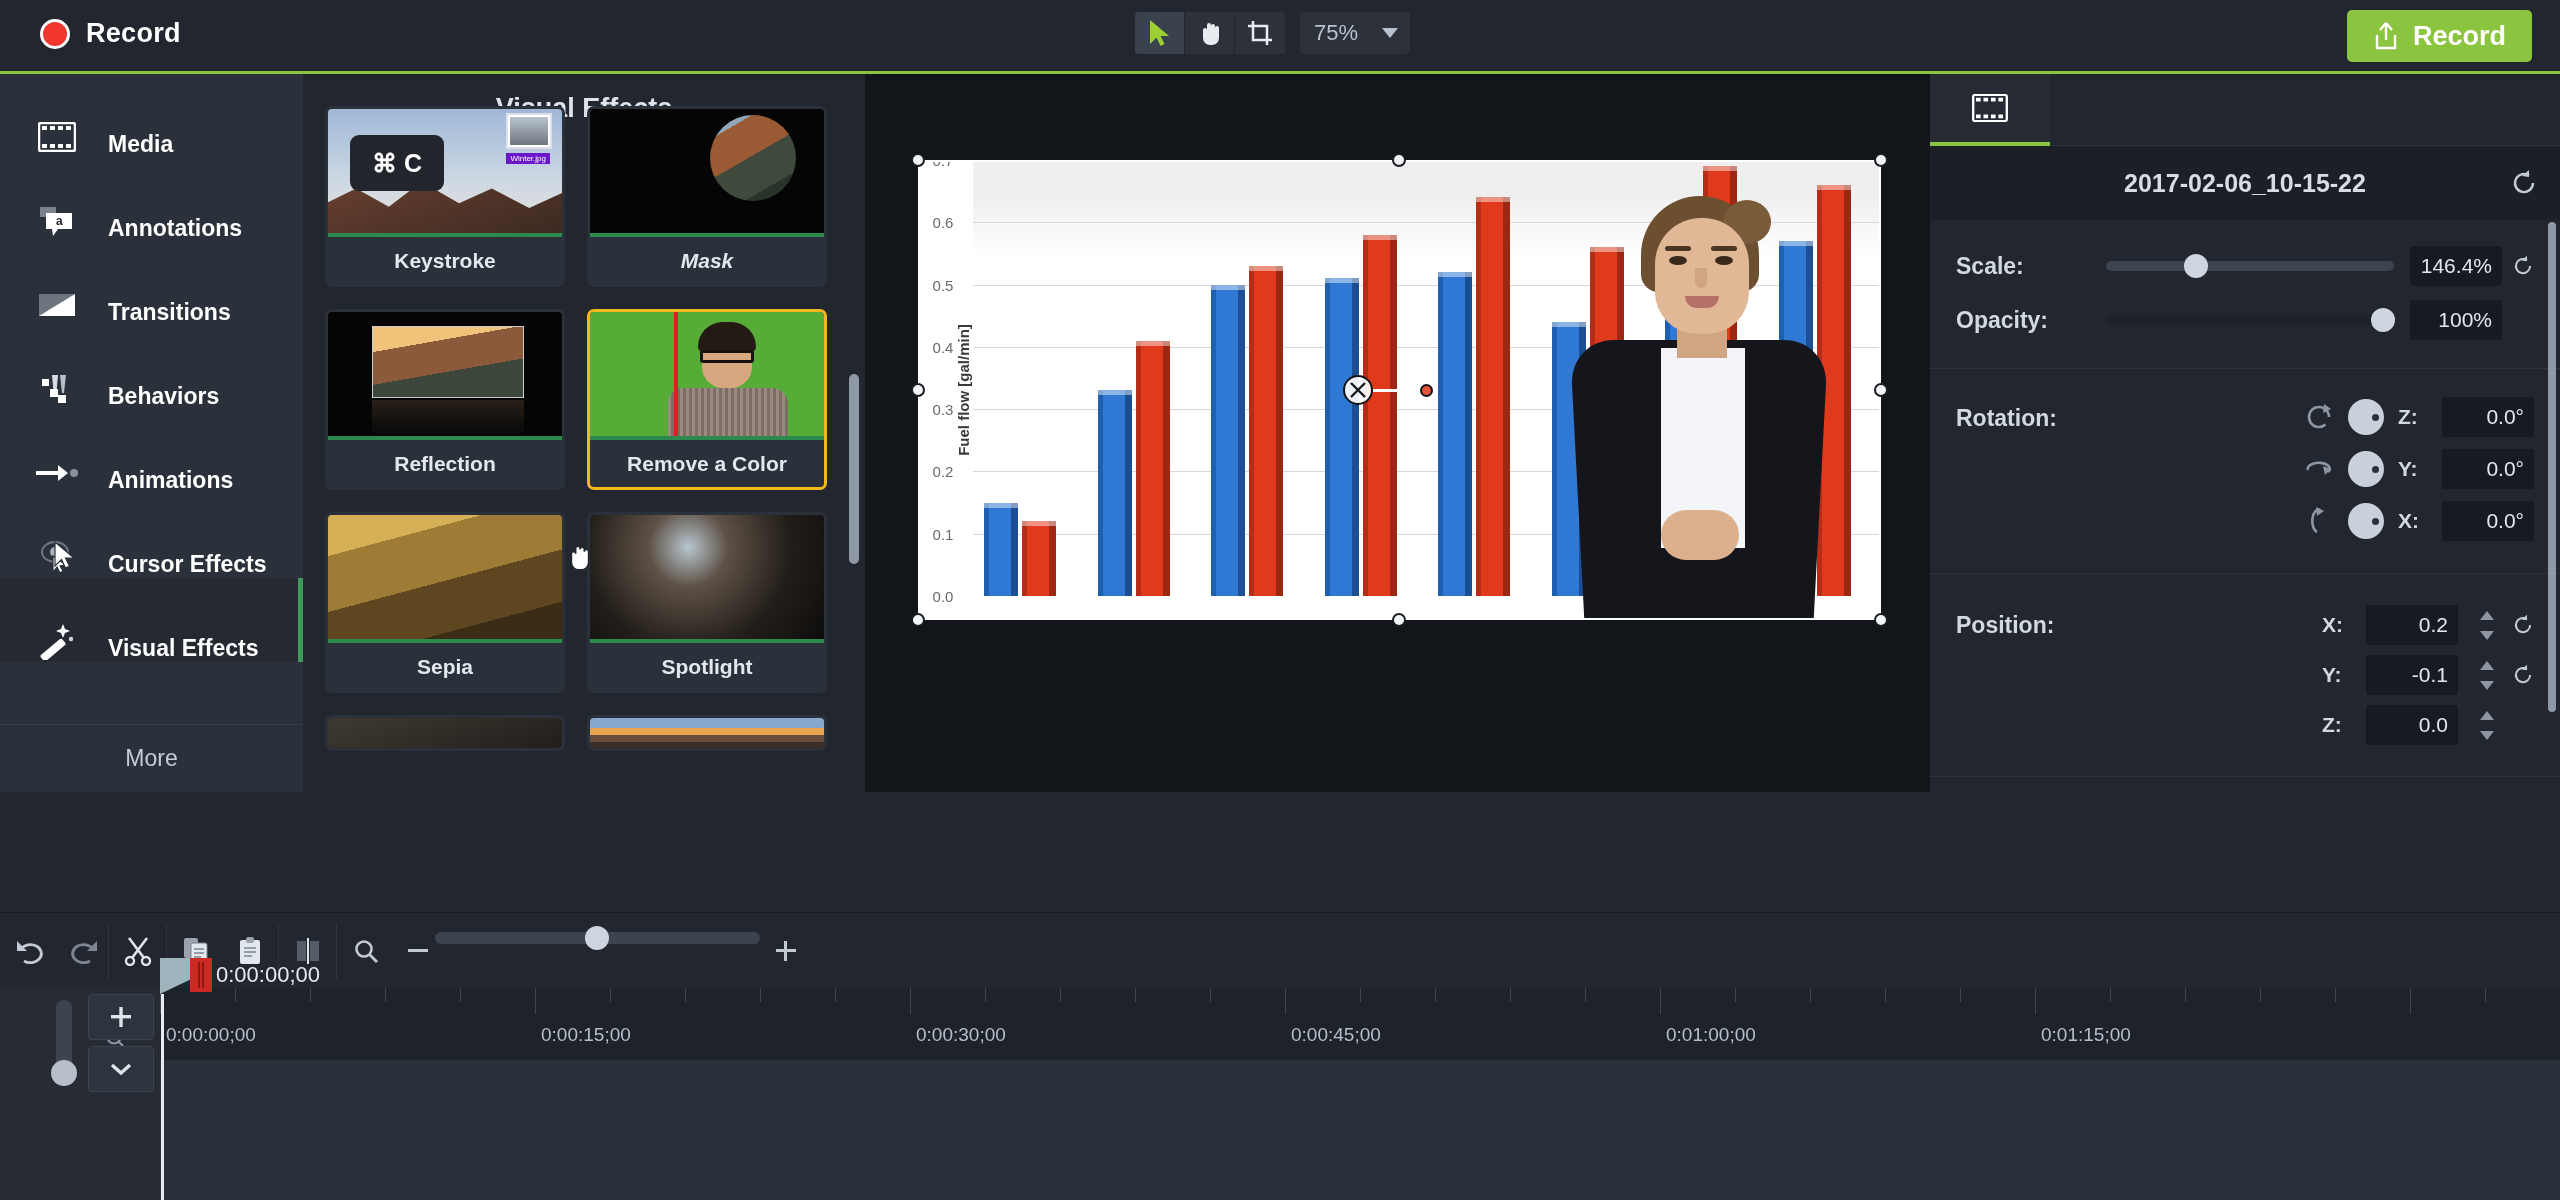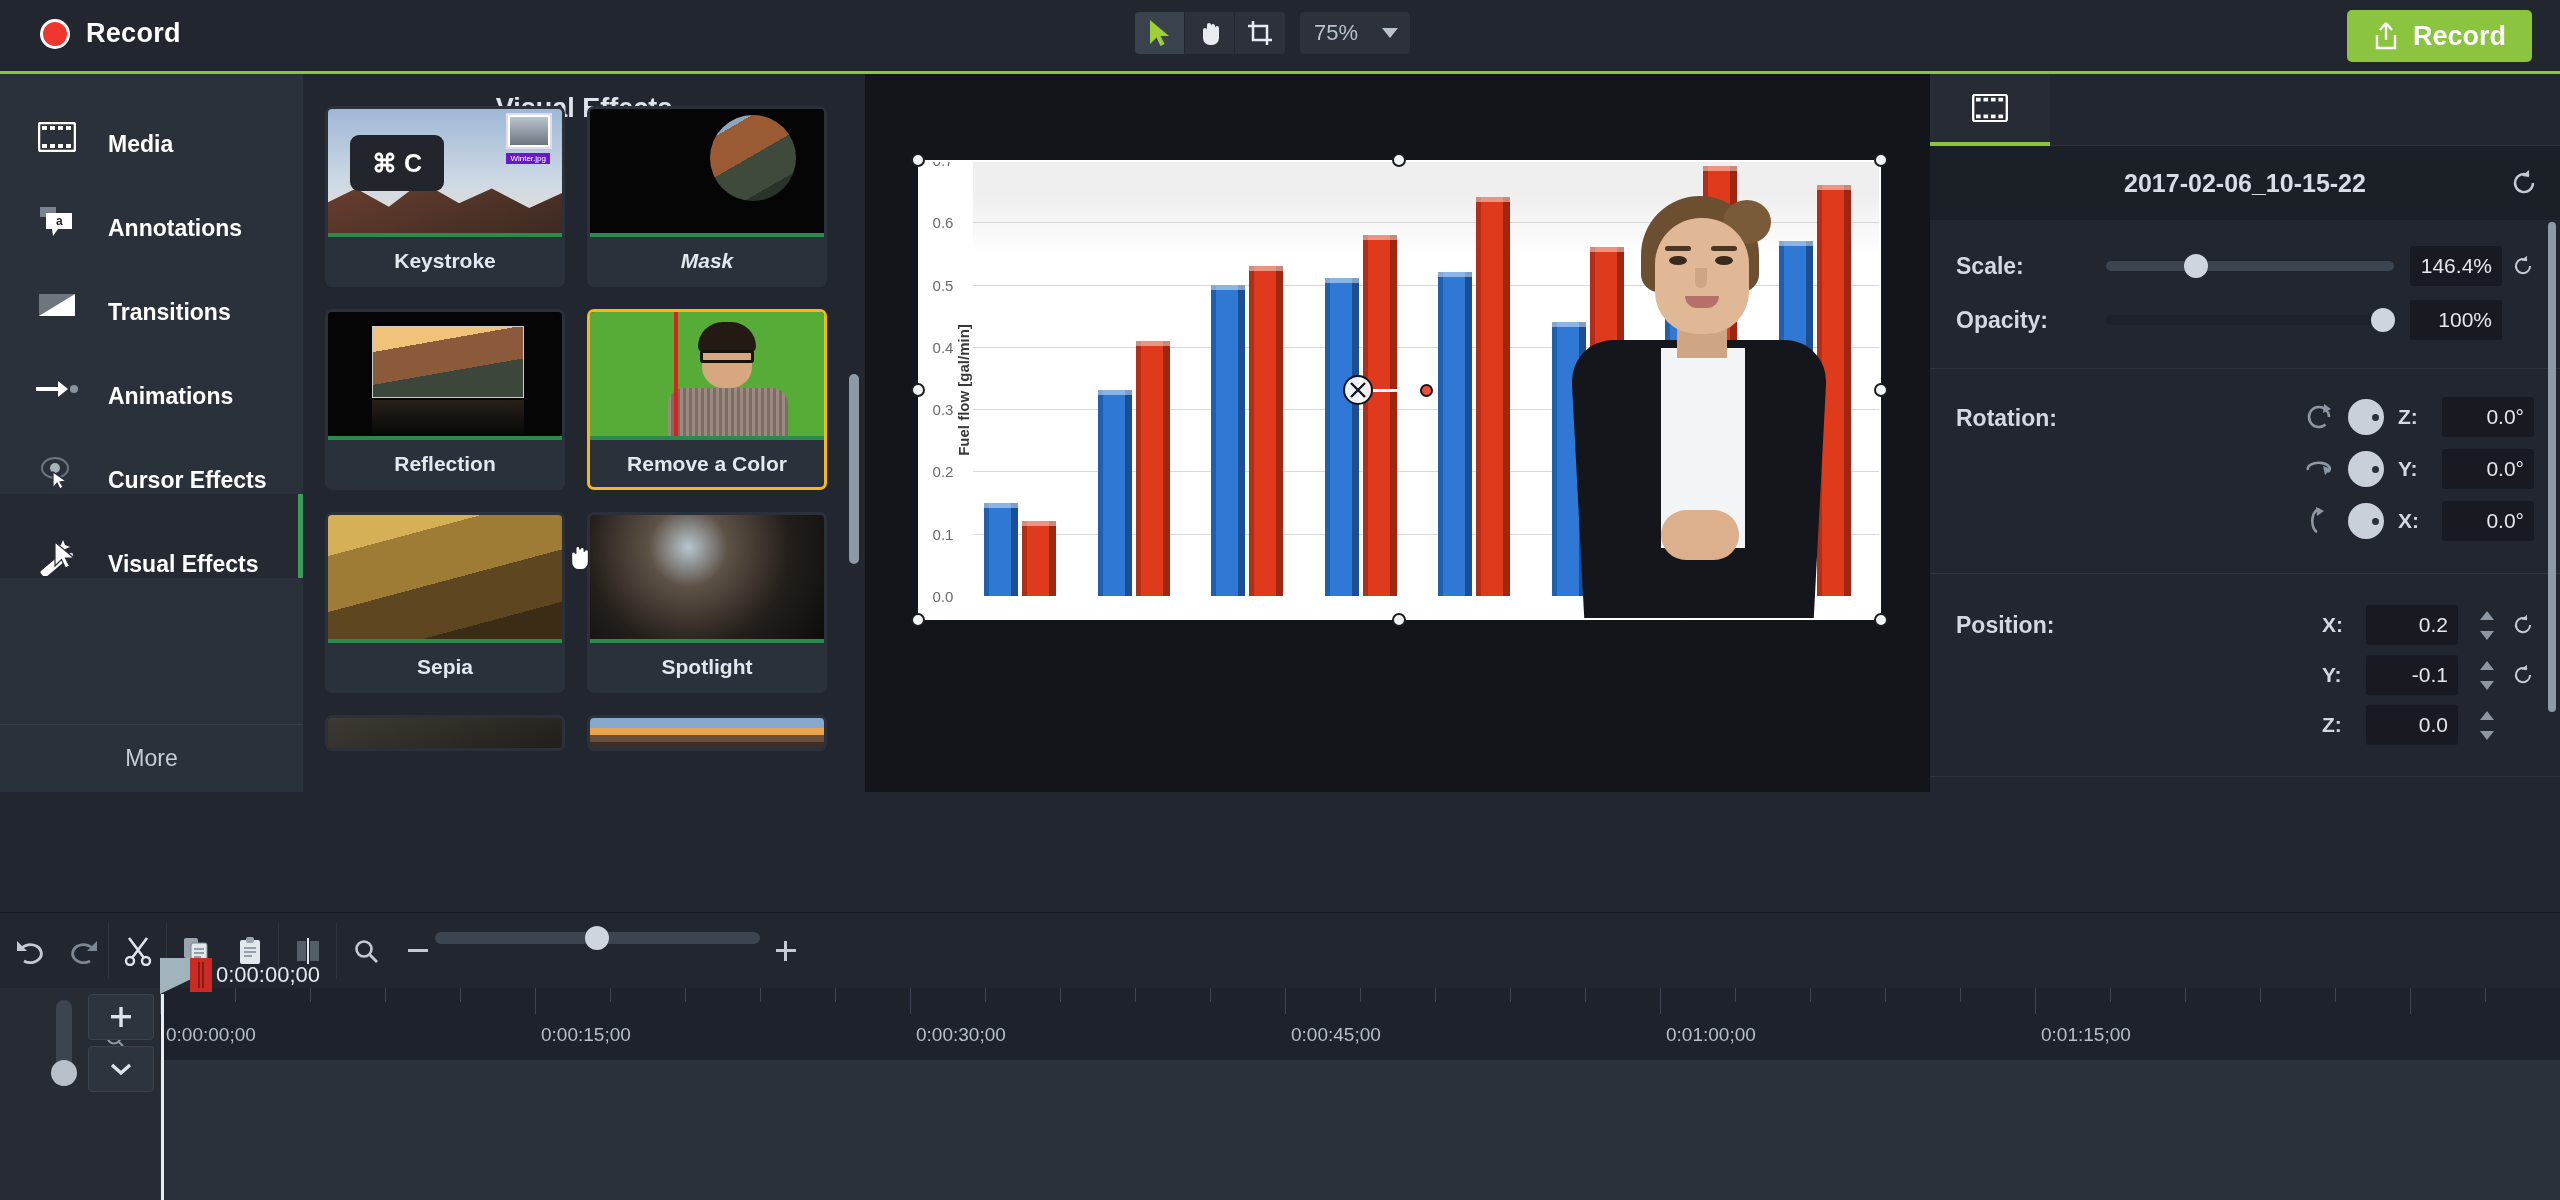--- a/index.html
+++ b/index.html
@@ -378,20 +378,32 @@
     <div class="side-item">
       <div class="side-ico">
         <svg width="38" height="24" viewBox="0 0 38 24">
             <rect x="1" y="1" width="36" height="22" fill="#6d757f"></rect>
             <path d="M1 23 L37 1 L37 23 Z" fill="#fff"></path>
           </svg>
       </div>
       <div class="side-label">Transitions</div>
     </div>
 
+    <div class="side-item">
+      <div class="side-ico">
+        <svg width="38" height="32" viewBox="0 0 38 32">
+            <path d="M14 2 L20 2 L18 24 L16 24 Z" fill="#d8dde4"></path>
+            <path d="M22 2 L28 2 L26 20 L24 20 Z" fill="#b9c0c9"></path>
+            <rect x="4" y="6" width="7" height="7" fill="#fff"></rect>
+            <rect x="12" y="16" width="8" height="8" fill="#fff"></rect>
+            <rect x="20" y="22" width="8" height="8" fill="#fff"></rect>
+          </svg>
+      </div>
+      <div class="side-label">Behaviors</div>
+    </div>
 
     <div class="side-item">
       <div class="side-ico">
         <svg width="42" height="22" viewBox="0 0 42 22">
             <path d="M0 9 L22 9 L22 3 L32 11 L22 19 L22 13 L0 13 Z" fill="#fff"></path>
             <circle cx="38" cy="11" r="4" fill="#8a929c"></circle>
           </svg>
       </div>
       <div class="side-label">Animations</div>
     </div>

